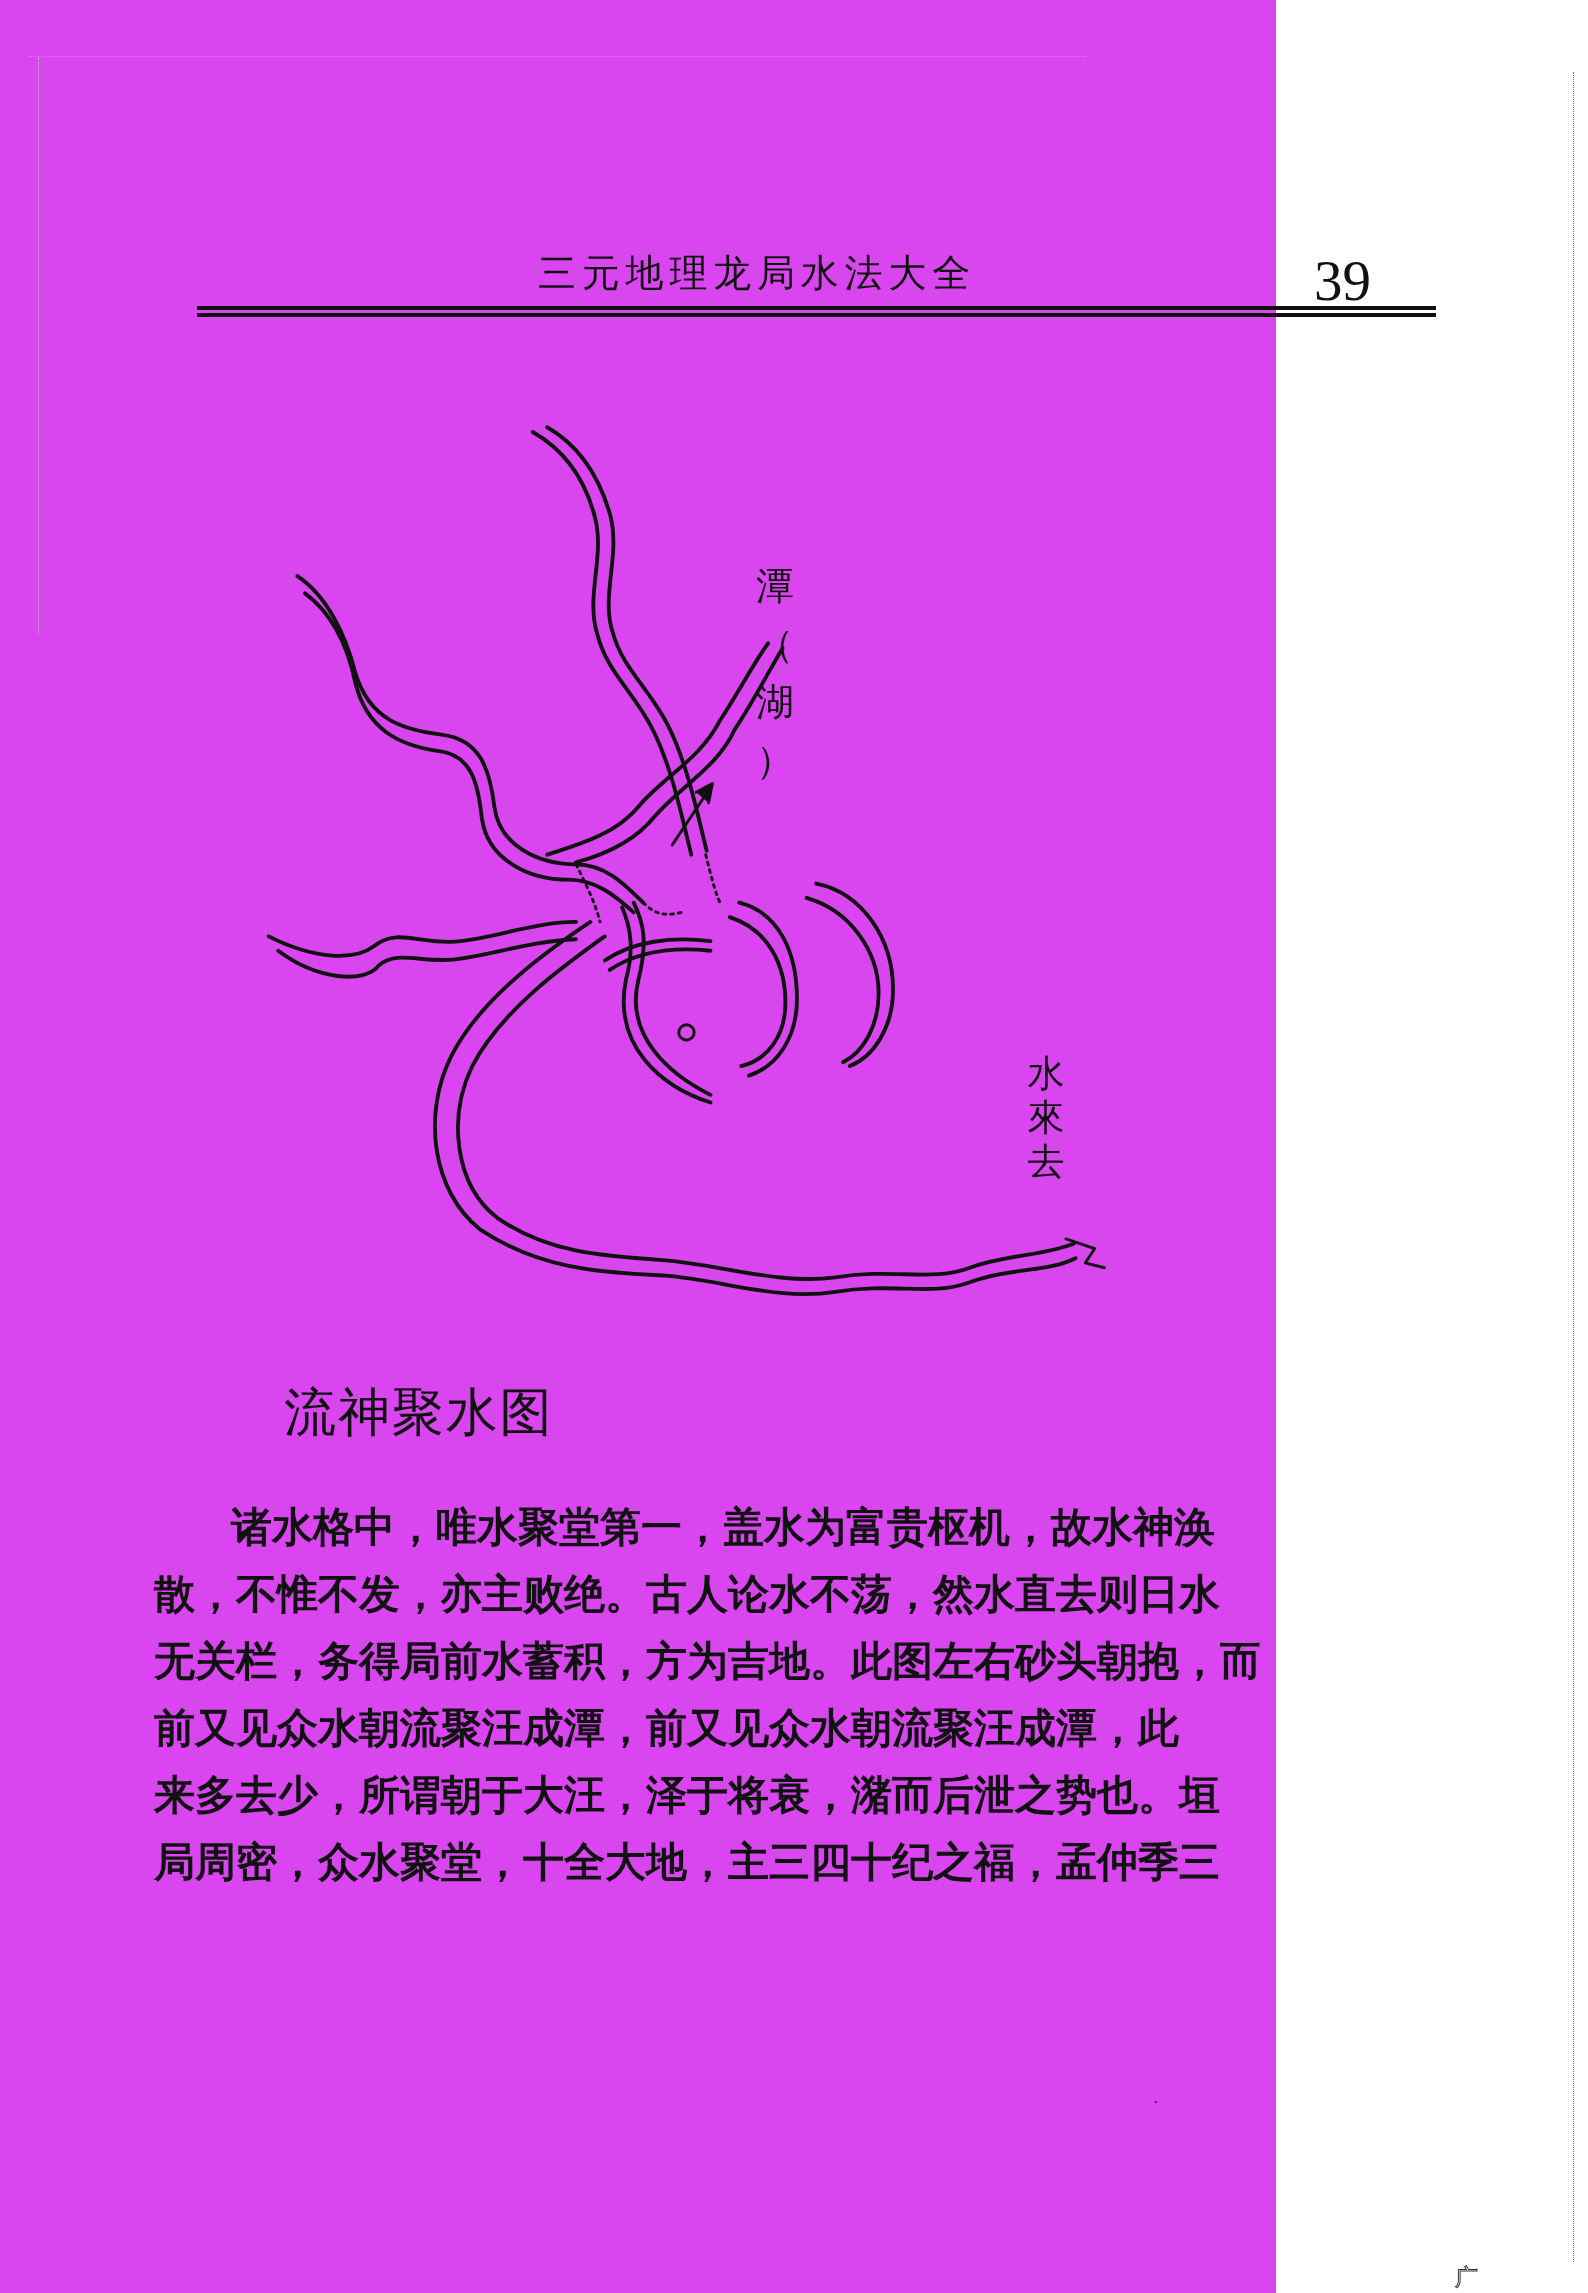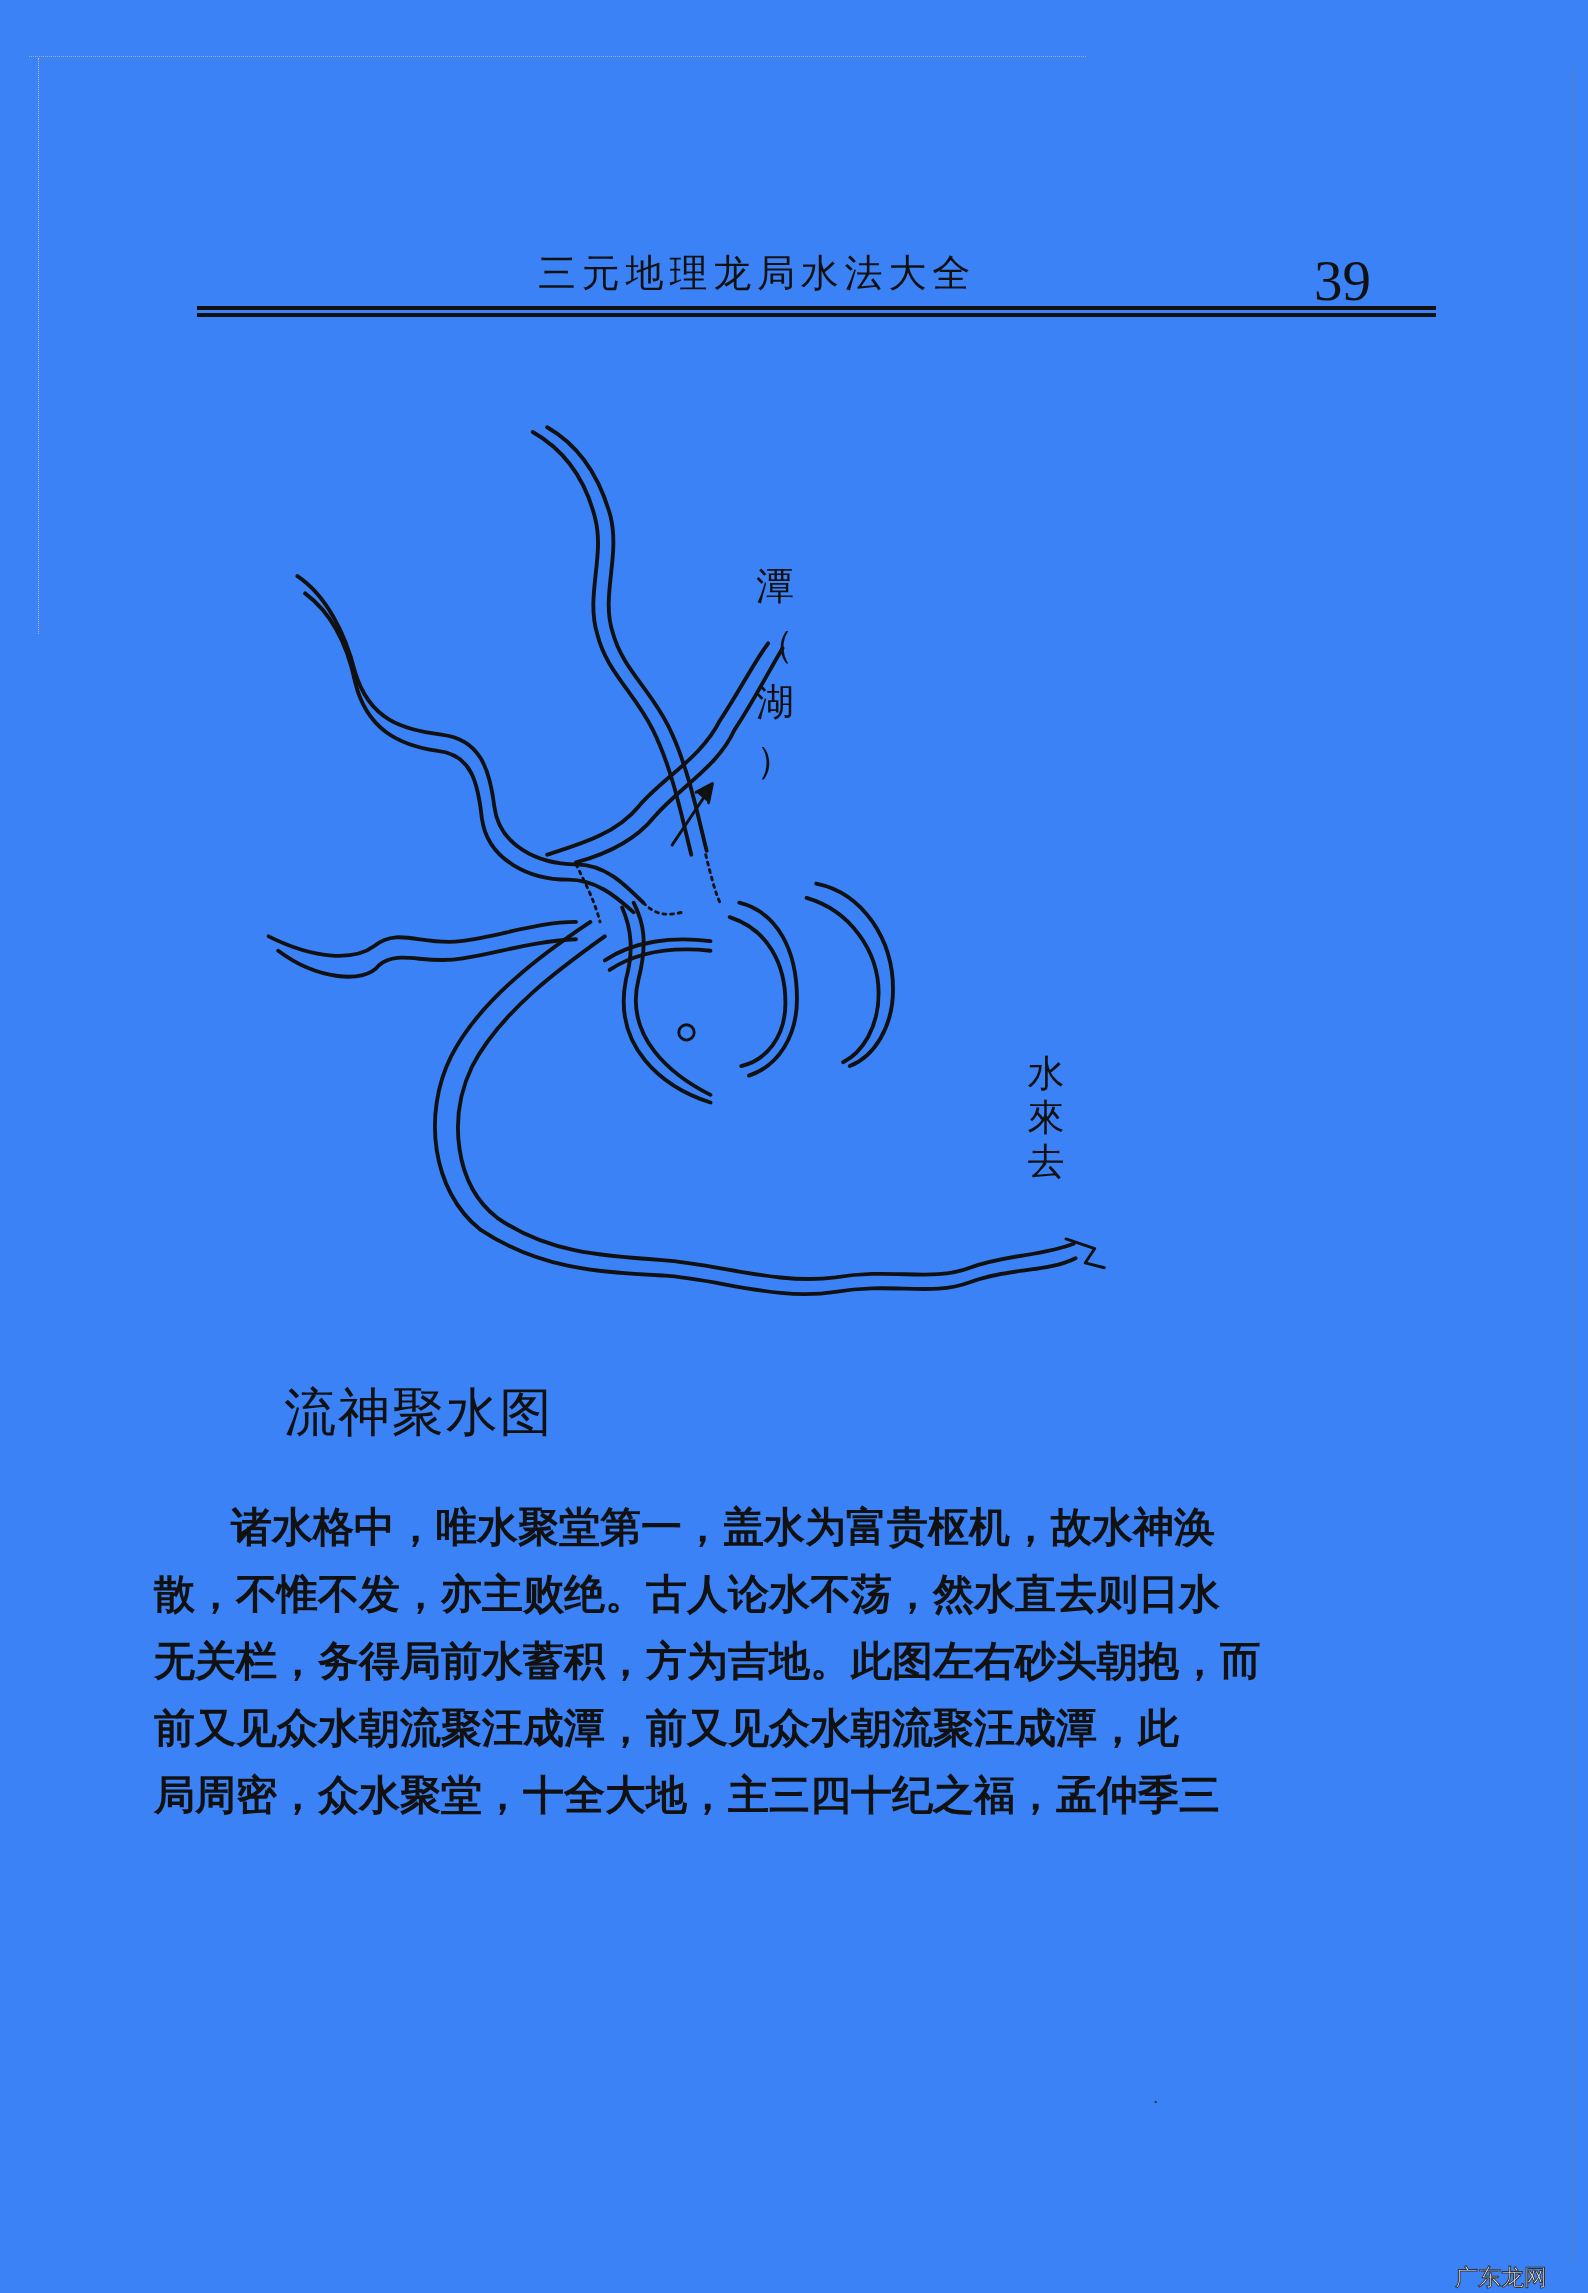--- a/index.html
+++ b/index.html
@@ -1,17 +1,17 @@
 <!DOCTYPE html>
 <html><head>
 <meta charset="utf-8">
 <style>
   html,body{margin:0;padding:0;background:#ffffff;}
   body{width:1588px;height:2293px;position:relative;overflow:hidden;font-family:"DejaVu Serif","Liberation Serif",serif;color:#111;}
-  .page{position:absolute;left:0;top:0;width:1588px;height:2293px;background:#3b82f6;}
+  .page{position:absolute;left:0;top:0;width:1276px;height:2293px;background:#d946ef;}
   .edge-right{position:absolute;left:1573px;top:72px;width:3.8px;height:2190px;border-left:1.9px dotted #777;}
   .edge-top{position:absolute;left:29px;top:56px;width:1057px;height:0;border-top:1px dotted #aaa;}
   .edge-left{position:absolute;left:38px;top:58px;width:0;height:576px;border-left:1px dotted #bbb;}
   .running-title{position:absolute;left:538px;top:248px;font-size:38px;letter-spacing:5.8px;font-family:"DejaVu Serif",serif;}
   .page-number{position:absolute;left:1314px;top:248px;font-size:57px;font-family:"Liberation Serif",serif;}
   .rule1{position:absolute;left:197px;top:306px;width:1239px;height:3.8px;background:#111;}
   .rule2{position:absolute;left:197px;top:313px;width:1239px;height:3.8px;background:#111;}
   .diagram{position:absolute;left:259px;top:403px;width:903px;height:913px;}
   .label-lake{position:absolute;left:751px;top:557px;font-size:38px;width:48px;text-align:center;line-height:58px;}
   .label-flow{position:absolute;left:1023px;top:1052px;font-size:37px;width:46px;text-align:center;line-height:44px;}
@@ -110,20 +110,21 @@
     <span>去</span>
   </div>
 
   <div class="fig-title">流神聚水图</div>
 
   <div class="para">
     <span class="line indent">诸水格中，唯水聚堂第一，盖水为富贵枢机，故水神涣</span>
     <span class="line">散，不惟不发，亦主败绝。古人论水不荡，然水直去则日水</span>
     <span class="line">无关栏，务得局前水蓄积，方为吉地。此图左右砂头朝抱，而</span>
     <span class="line">前又见众水朝流聚汪成潭，前又见众水朝流聚汪成潭，此</span>
+    <span class="line">来多去少，所谓朝于大汪，泽于将衰，潴而后泄之势也。垣</span>
     <span class="line">局周密，众水聚堂，十全大地，主三四十纪之福，孟仲季三</span>
   </div>
 
   <div class="mark">·</div>
 
   <div class="watermark2">广东龙网</div>
 </div>
 
 
 </body></html>

